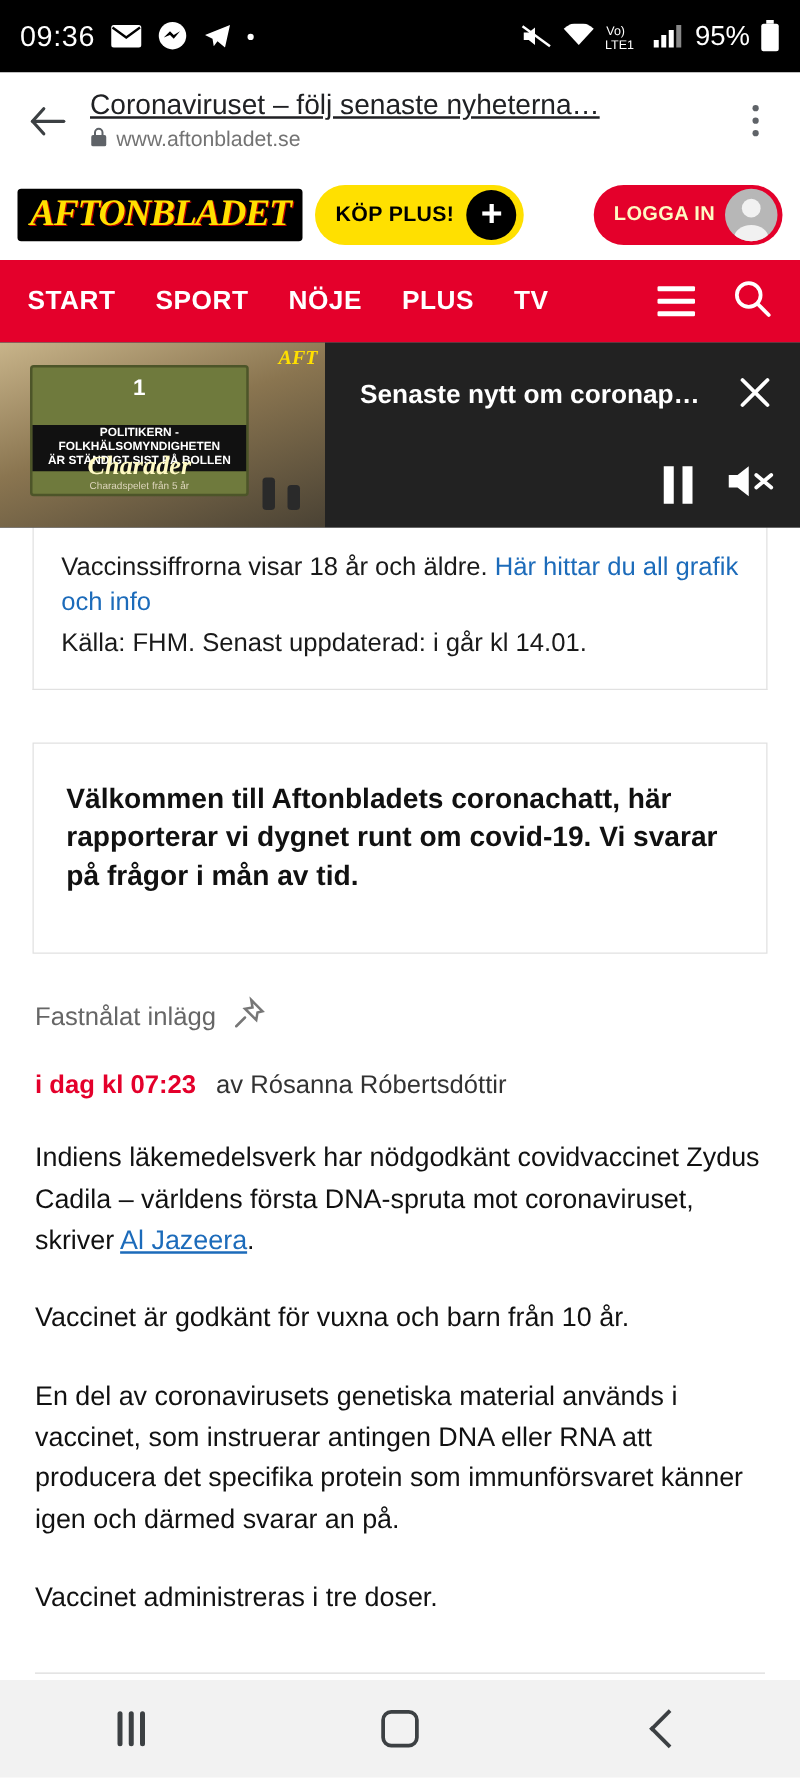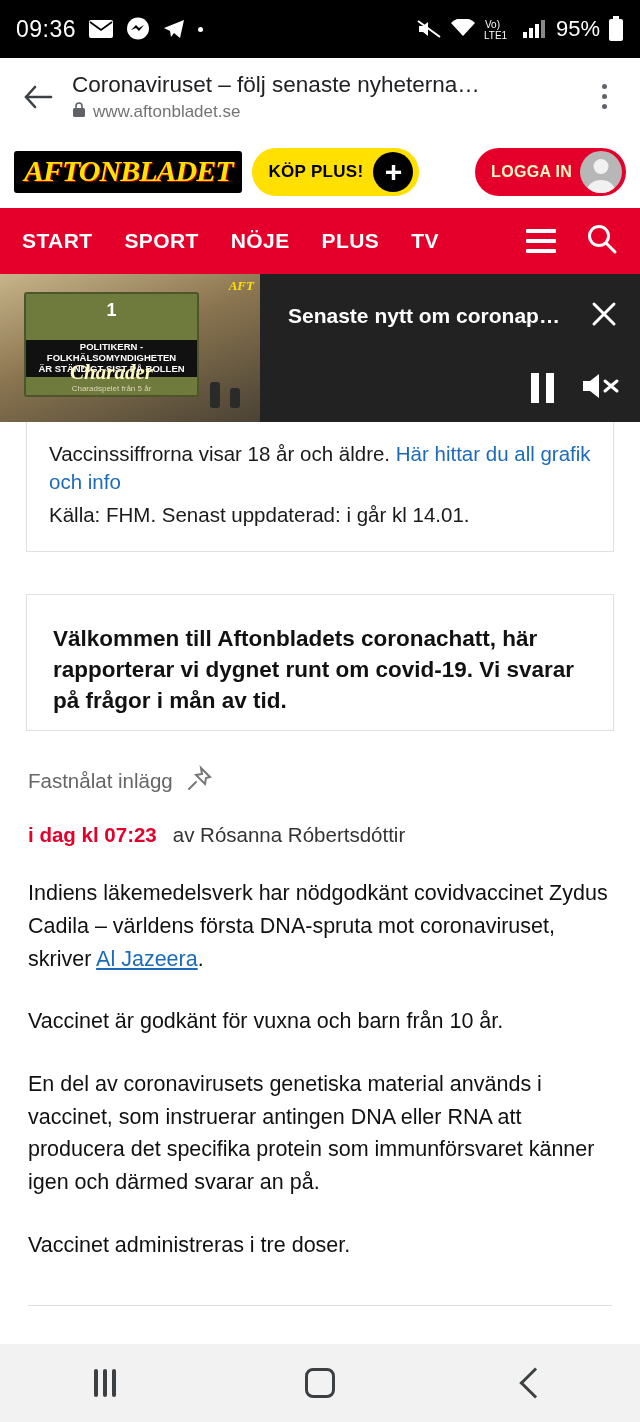--- a/index.html
+++ b/index.html
@@ -39,20 +39,21 @@
   }
   .back-btn { width: 48px; height: 48px; display:flex; align-items:center; justify-content:center; flex: 0 0 auto; }
   .url-block { flex: 1; padding-left: 10px; overflow: hidden; }
   .page-title {
     font-size: 22.5px;
     color: #202124;
     white-space: nowrap;
     overflow: hidden;
     text-overflow: ellipsis;
     line-height: 1.25;
+    text-decoration: underline;
   }
   .url-row { display: flex; align-items: center; gap: 7px; margin-top: 2px; }
   .url-text { font-size: 17px; color: #737373; white-space: nowrap; overflow: hidden; text-overflow: ellipsis; }
   .kebab { width: 44px; display:flex; flex-direction: column; align-items: center; gap: 5px; flex: 0 0 auto; }
   .kebab i { width: 5px; height: 5px; background: #5f6368; border-radius: 50%; display: block; }
 
   
   .site-header {
     height: 72px;
     background: #fff;
@@ -159,21 +160,21 @@
     position: absolute; left: 50%; transform: translateX(-50%); top: 66px;
     color: #fef9c3; font-family: "Liberation Serif", serif; font-style: italic;
     font-size: 21px; font-weight: bold;
   }
   .thumb-sub {
     position: absolute; left: 50%; transform: translateX(-50%); top: 90px;
     color: #ddd5bb; font-size: 8px;
   }
   .thumb-af {
     position: absolute; right: 6px; top: 4px; color: #ffe000;
-    font-family: "Liberation Serif", serif; font-style: italic; font-weight: bold; font-size: 13px;
+    font-family: "Liberation Serif", serif; font-style: italic; font-weight: bold; font-size: 16px;
   }
   .thumb-fig { position: absolute; width: 10px; height: 26px; background: #2a2a2a; border-radius: 3px; bottom: 14px; }
   .player-panel {
     position: absolute; left: 260px; top: 0; right: 0; height: 148px;
     background: #222; padding: 0 18px;
   }
   .player-title {
     position: absolute; top: 30px; left: 28px; right: 70px;
     color: #fff; font-size: 21px; font-weight: bold;
     white-space: nowrap; overflow: hidden; text-overflow: ellipsis;
@@ -191,21 +192,21 @@
     padding: 18px 22px 22px;
     margin: 0 0 4px 0;
   }
   .card p { font-size: 20.5px; color: #1a1a1a; line-height: 1.35; }
   .card a { color: #1c6bba; text-decoration: none; }
   .card .source { font-size: 20.5px; color: #1a1a1a; margin-top: 6px; }
 
   .chat-intro {
     border: 1px solid #e1e1e1;
     margin-top: 42px;
-    padding: 28px 26px 14px;
+    padding: 28px 26px 46px;
   }
   .chat-intro p {
     font-size: 22.5px;
     font-weight: bold;
     line-height: 1.38;
     color: #111;
   }
 
   .pinned {
     display: flex; align-items: center; gap: 12px;

